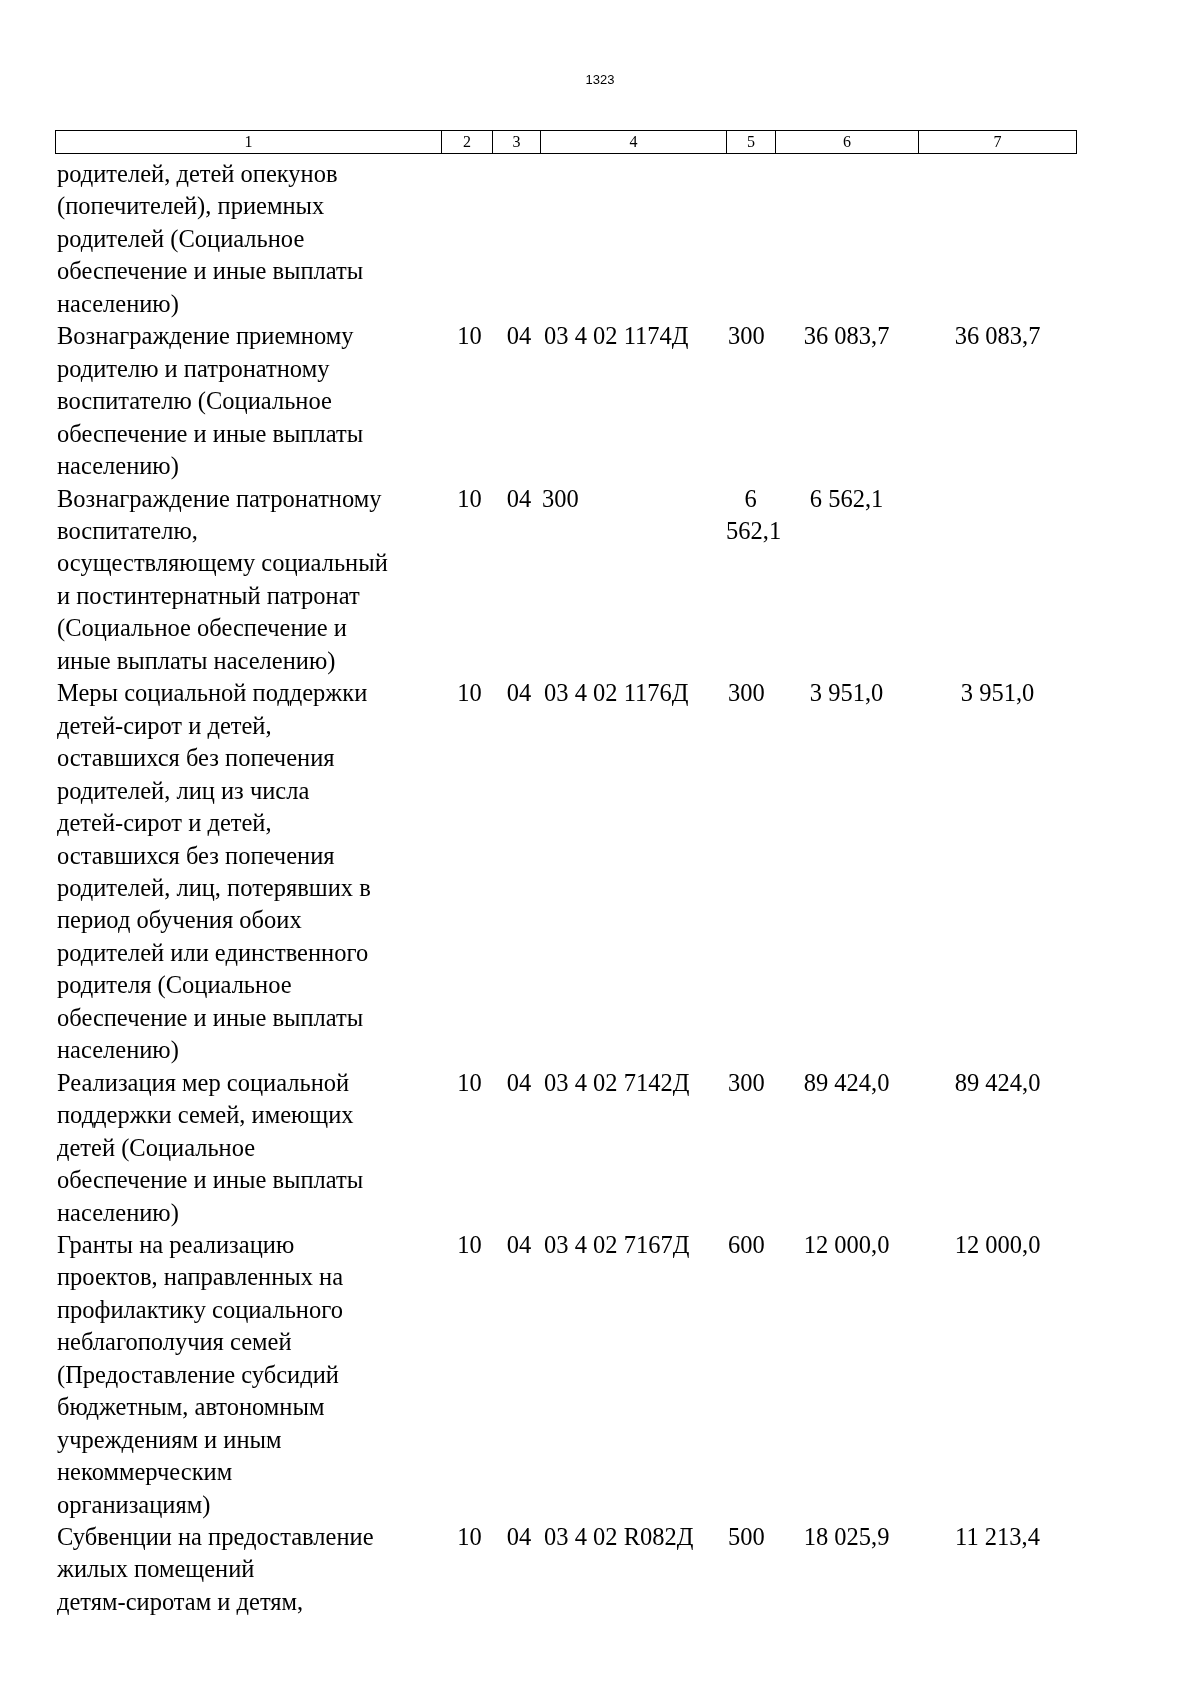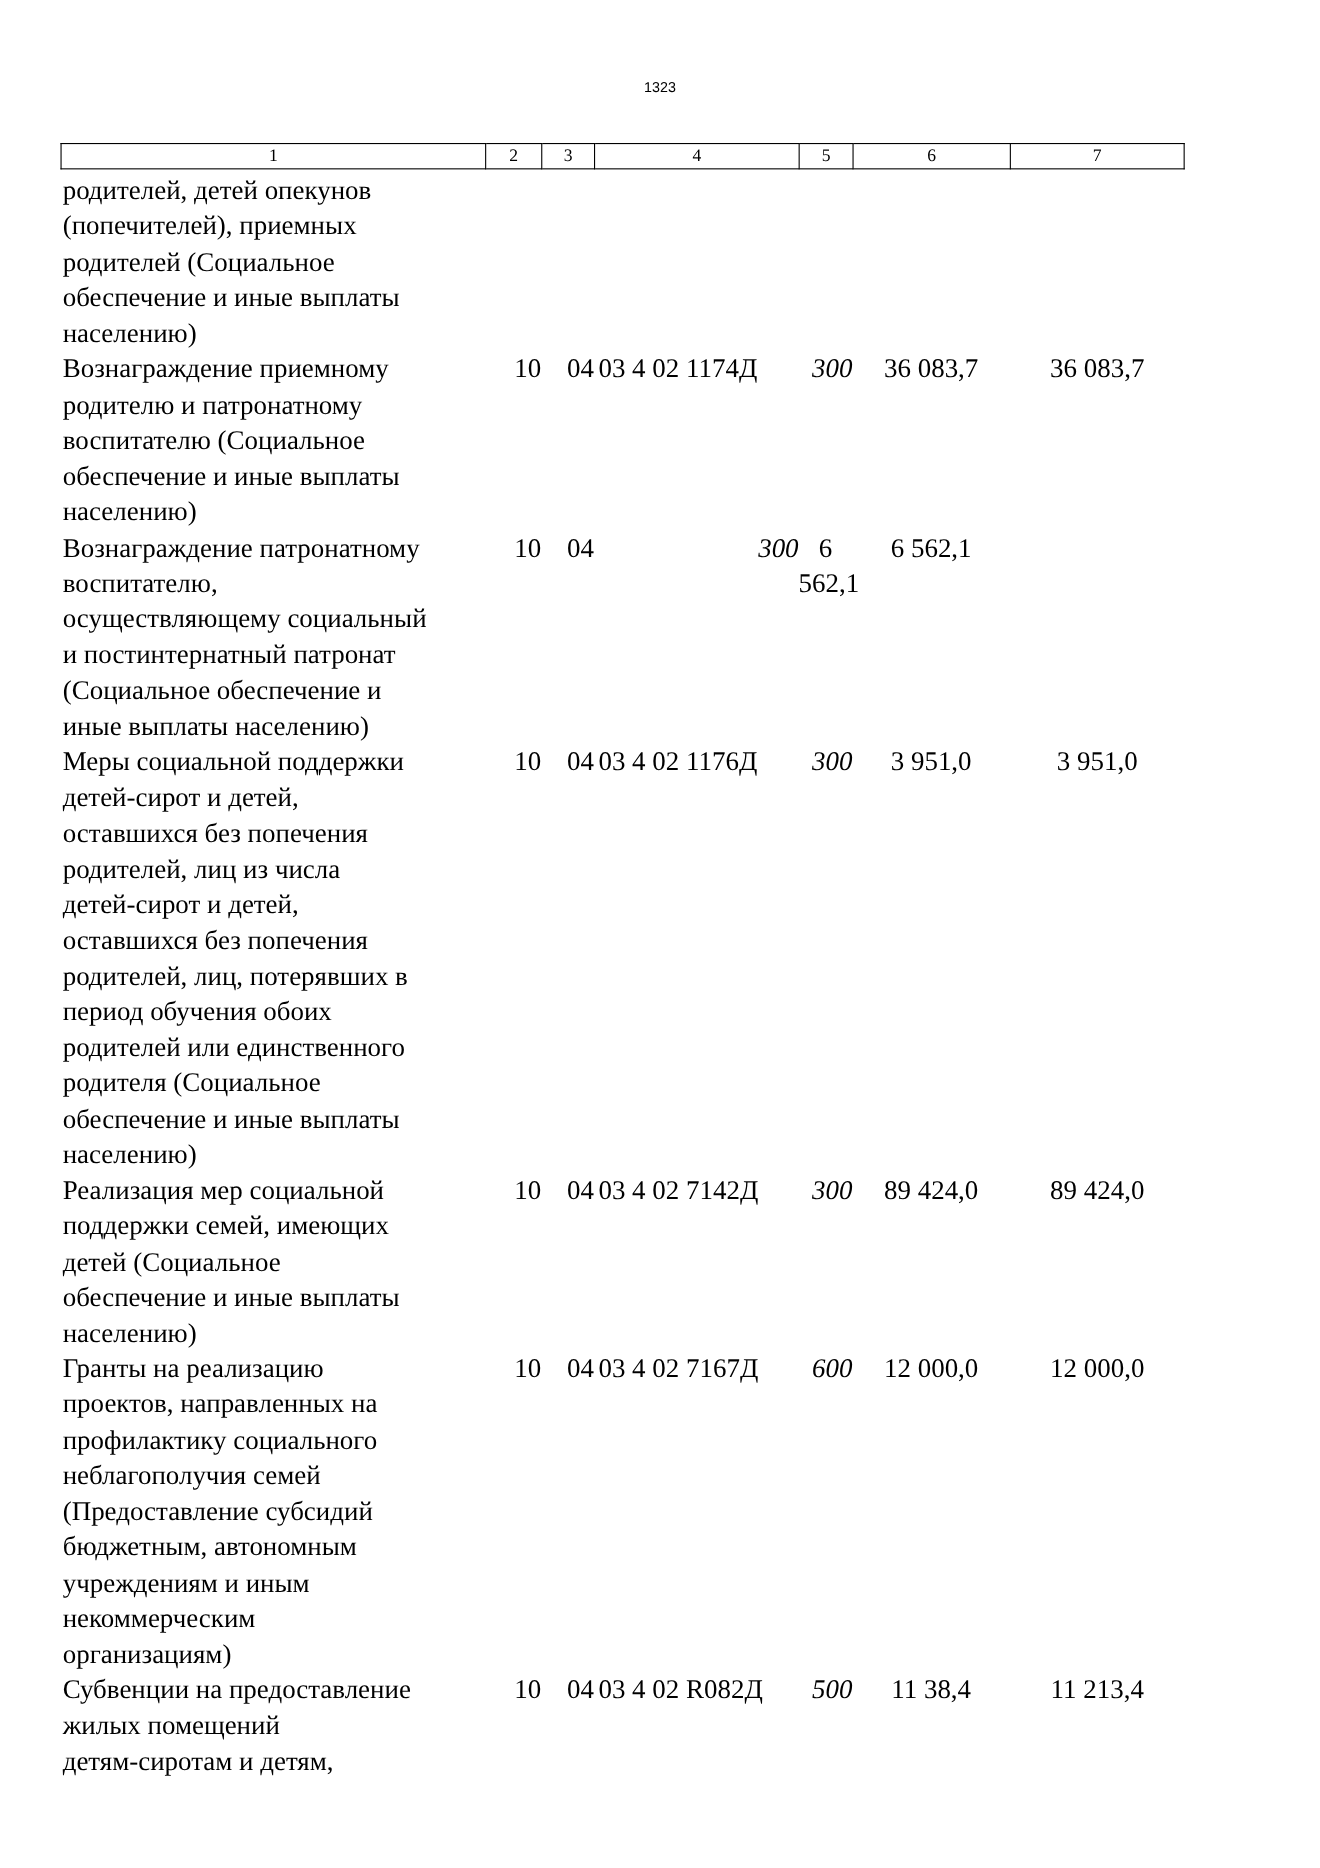--- a/index.html
+++ b/index.html
@@ -24,23 +24,23 @@
   .body-rows {
     position: absolute; top: 158px; left: 55px; width: 1022px;
   }
   .row {
     display: grid;
     grid-template-columns: 386px 51px 48px 186px 49px 143px 159px;
     font-size: 24.5px; line-height: 32.45px;
   }
   .row > div { white-space: pre-line; }
   .c1 { padding-left: 2px; }
-  .c2, .c3 { text-align: right; padding-left: 6px; }
+  .c2, .c3 { text-align: center; padding-left: 6px; }
   .c4 { text-align: left; padding-left: 4px; white-space: nowrap !important; }
-  .c5 { text-align: right; padding-left: 2px; font-style: italic; }
+  .c5 { text-align: left; padding-left: 2px; }
   .c6, .c7 { text-align: center; padding-right: 0px; }
 </style>
 </head>
 <body>
 
 <div class="page-number">1323</div>
 
 <table class="header-table">
   <tbody>
       <tr>
@@ -153,17 +153,17 @@
   </div>
 
   <div class="row">
     <div class="c1">Субвенции на предоставление
 жилых помещений
 детям-сиротам и детям,</div>
     <div class="c2">10</div>
     <div class="c3">04</div>
     <div class="c4">03 4 02 R082Д</div>
     <div class="c5">500</div>
-    <div class="c6">11 38,4</div>
+    <div class="c6">18 025,9</div>
     <div class="c7">11 213,4</div>
   </div>
 
 </div>
 
 </body></html>

